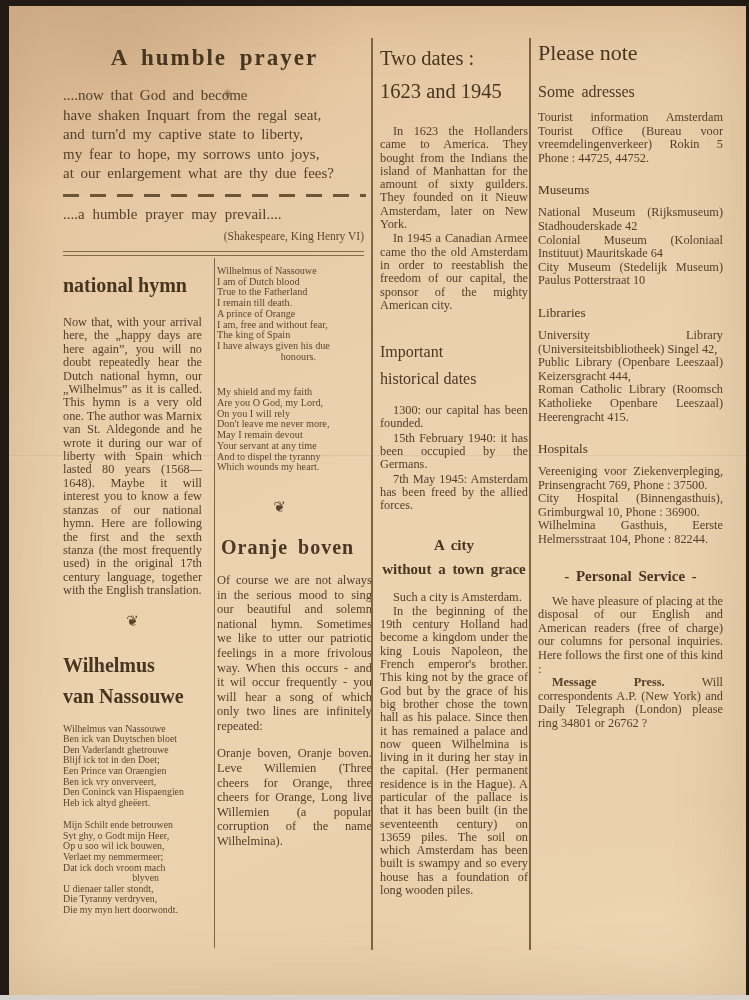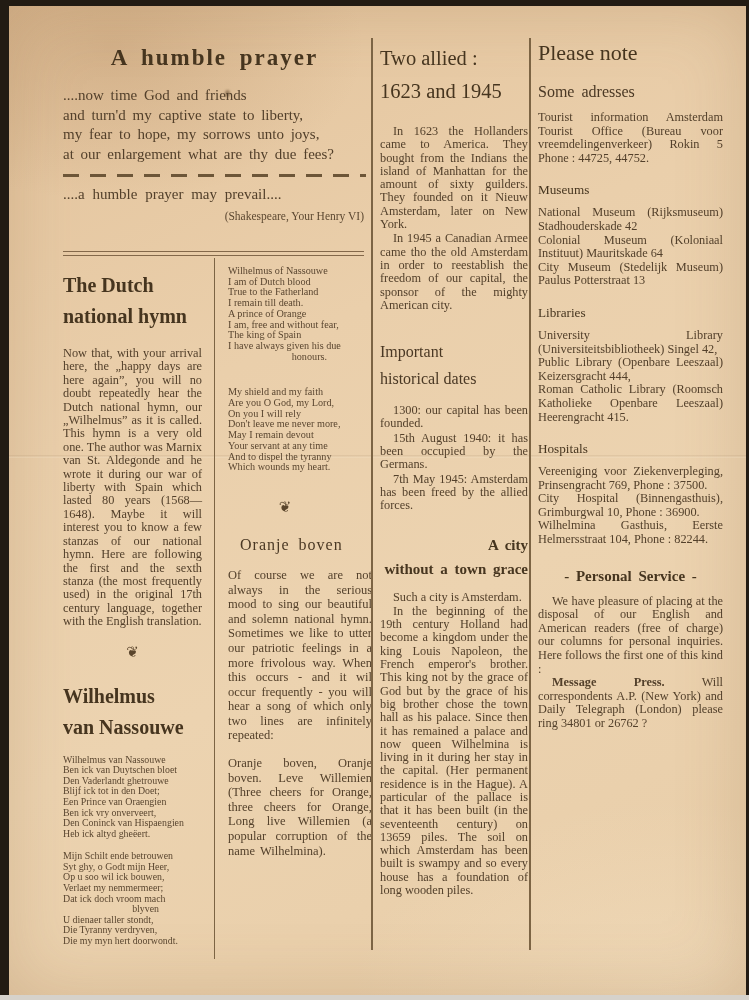--- a/index.html
+++ b/index.html
@@ -37,52 +37,52 @@
     background:repeating-linear-gradient(90deg,#6d5638 0 16px,transparent 16px 27px);}
   .closing{margin:4px 0 0 0;font-size:15px;word-spacing:4px;}
   .attribution{margin:7px 2px 0 0;font-size:11.5px;text-align:right;color:#5c4831;}
 
   .double-rule{position:absolute;left:54px;top:245px;width:301px;height:3px;
     border-top:1.2px solid #83684a;border-bottom:1.2px solid #83684a;}
 
   
   .left-split{position:absolute;left:54px;top:252px;width:309px;display:flex;min-height:690px;}
   .subcol-a{width:151px;padding:12px 12px 0 0;box-sizing:border-box;}
-  .subcol-b{flex:1;border-left:1.5px solid #7c6444;padding:8px 0 0 13px;}
+  .subcol-b{flex:1;border-left:1.5px solid #7c6444;padding:8px 0 0 2px;}
 
   .head-lg{margin:0;font-size:20px;line-height:31px;font-weight:700;color:#46351f;}
   .head-lg span{display:block;}
   .body{font-size:12.3px;line-height:13.5px;margin:0;}
   .just{text-align:justify;overflow-wrap:break-word;}
   .ind{text-indent:13px;}
   .subcol-a .body{margin-top:15px;line-height:13.4px;}
 
   .ornament{text-align:center;font-size:15px;color:#5a452c;margin:14px 0 10px 0;}
   .subcol-b .ornament{margin:22px 30px 20px 0;}
 
   .wilhelmus-head{margin:20px 0 12px 0;}
   .verse{font-size:9.9px;line-height:10.6px;white-space:pre-wrap;color:#5a4630;margin:0 0 12px 0;}
   .subcol-b .verse{font-size:10.2px;line-height:10.7px;margin-bottom:25px;}
 
-  .oranje-head{margin:14px 0 14px 12px;font-size:16px;font-weight:400;letter-spacing:1px;
+  .oranje-head{margin:14px 0 14px 4px;font-size:20px;font-weight:700;letter-spacing:1px;
     word-spacing:4px;color:#4a3824;}
   .subcol-b .body{line-height:14.6px;font-size:12.5px;margin-bottom:13px;word-spacing:2px;}
 
   
   .col{position:absolute;top:36px;}
   .mid{left:371px;width:148px;}
   .big-head{margin:0;font-size:20.5px;line-height:33px;font-weight:400;color:#46351f;}
   .big-head span{display:block;}
   .mid .body{margin:0 0 1px 0;line-height:13.3px;}
   .mid .lead-gap{margin-top:17px;}
   .mid-head{margin:26px 0 12px 0;font-size:16px;line-height:27px;font-weight:400;color:#4a3824;}
   .mid-head span{display:block;}
   .center-head{margin:20px 0 10px 0;font-size:15px;line-height:24px;font-weight:700;
     text-align:center;color:#46351f;word-spacing:3px;}
-  .center-head span{display:block;text-align:right;}
+  .center-head span{display:block;}
 
   
   .right{left:529px;width:185px;top:34px;}
   .right .big-head{font-size:22px;line-height:26px;}
   .sub-head{margin:17px 0 10px 0;font-size:16px;font-weight:400;color:#4a3824;word-spacing:3px;}
   .right .body{line-height:13.6px;}
   .cat-head{margin:17px 0 8px 0;font-size:13.2px;font-weight:400;color:#46351f;}
   .ps-head{margin:21px 0 10px 0;font-size:15px;font-weight:700;text-align:center;
     color:#46351f;word-spacing:3px;}
   .right .ind{text-indent:14px;}
@@ -92,36 +92,36 @@
 </head>
 <body>
 
 <div class="page">
   <div class="crease"></div>
   <div class="ink-spot"></div>
 
   <section class="prayer">
     <h1 class="prayer-title">A humble prayer</h1>
     <div class="poem">
-      <p>....now time God and friends</p>
+      <p>....now that God and become</p>
+      <p>have shaken Inquart from the regal seat,</p>
       <p>and turn'd my captive state to liberty,</p>
       <p>my fear to hope, my sorrows unto joys,</p>
       <p>at our enlargement what are thy due fees?</p>
     </div>
     <div class="dash-rule"></div>
     <p class="closing">....a humble prayer may prevail....</p>
-    <p class="attribution">(Shakespeare, Your Henry VI)</p>
+    <p class="attribution">(Shakespeare, King Henry VI)</p>
   </section>
 
   <div class="double-rule"></div>
 
   <div class="left-split">
     <div class="subcol-a">
       <h2 class="head-lg">
-        <span>The Dutch</span>
         <span>national hymn</span>
       </h2>
       <p class="body just">Now that, with your arrival here, the „happy days are here again”, you will no doubt repeatedly hear the Dutch national hymn, our „Wilhelmus” as it is called. This hymn is a very old one. The author was Marnix van St. Aldegonde and he wrote it during our war of liberty with Spain which lasted 80 years (1568—1648). Maybe it will interest you to know a few stanzas of our national hymn. Here are following the first and the sexth stanza (the most frequently used) in the original 17th century language, together with the English translation.</p>
       <div class="ornament">❦</div>
       <h2 class="head-lg wilhelmus-head">
         <span>Wilhelmus</span>
         <span>van Nassouwe</span>
       </h2>
       <div class="verse">Wilhelmus van Nassouwe
 Ben ick van Duytschen bloet
@@ -164,51 +164,51 @@
       <p class="body just">Of course we are not always in the serious mood to sing our beautiful and solemn national hymn. Sometimes we like to utter our patriotic feelings in a more frivolous way. When this occurs - and it wil occur frequently - you will hear a song of which only two lines are infinitely repeated:</p>
       <p class="body just">Oranje boven, Oranje boven. Leve Willemien (Three cheers for Orange, three cheers for Orange, Long live Willemien (a popular corruption of the name Wilhelmina).</p>
     </div>
   </div>
 
   <div class="vrule v2"></div>
   <div class="vrule v3"></div>
 
   <section class="col mid">
     <h2 class="big-head">
-      <span>Two allied :</span>
+      <span>Two dates :</span>
       <span>1623 and 1945</span>
     </h2>
     <p class="body just ind lead-gap">In 1623 the Hollanders came to America. They bought from the Indians the island of Manhattan for the amount of sixty guilders. They founded on it Nieuw Amsterdam, later on New York.</p>
     <p class="body just ind">In 1945 a Canadian Armee came tho the old Amsterdam in order to reestablish the freedom of our capital, the sponsor of the mighty American city.</p>
 
     <h3 class="mid-head">
       <span>Important</span>
       <span>historical dates</span>
     </h3>
     <p class="body just ind mb">1300: our capital has been founded.</p>
-    <p class="body just ind mb">15th August 1940: it has been occupied by the Germans.</p>
+    <p class="body just ind mb">15th February 1940: it has been occupied by the Germans.</p>
     <p class="body just ind">7th May 1945: Amsterdam has been freed by the allied forces.</p>
 
     <h3 class="center-head">
       <span>A city</span>
       <span>without a town grace</span>
     </h3>
     <p class="body just ind">Such a city is Amsterdam.</p>
     <p class="body just ind">In the beginning of the 19th century Holland had become a kingdom under the king Louis Napoleon, the French emperor's brother. This king not by the grace of God but by the grace of his big brother chose the town hall as his palace. Since then it has remained a palace and now queen Wilhelmina is living in it during her stay in the capital. (Her permanent residence is in the Hague). A particular of the pallace is that it has been built (in the seventeenth century) on 13659 piles. The soil on which Amsterdam has been built is swampy and so every house has a foundation of long wooden piles.</p>
   </section>
 
   <section class="col right">
     <h2 class="big-head">Please note</h2>
     <h3 class="sub-head">Some adresses</h3>
     <p class="body just">Tourist information Amsterdam Tourist Office (Bureau voor vreemdelingenverkeer) Rokin 5 Phone : 44725, 44752.</p>
 
     <h4 class="cat-head">Museums</h4>
     <p class="body just">National Museum (Rijksmuseum) Stadhouderskade 42</p>
     <p class="body just">Colonial Museum (Koloniaal Instituut) Mauritskade 64</p>
-    <p class="body just">City Museum (Stedelijk Museum) Paulus Potterstraat 13</p>
+    <p class="body just">City Museum (Stedelijk Museum) Paulus Potterstraat 10</p>
 
     <h4 class="cat-head">Libraries</h4>
     <p class="body just">University Library (Universiteitsbibliotheek) Singel 42,</p>
     <p class="body just">Public Library (Openbare Leeszaal) Keizersgracht 444,</p>
     <p class="body just">Roman Catholic Library (Roomsch Katholieke Openbare Leeszaal) Heerengracht 415.</p>
 
     <h4 class="cat-head">Hospitals</h4>
     <p class="body just">Vereeniging voor Ziekenverpleging, Prinsengracht 769, Phone : 37500.</p>
     <p class="body just">City Hospital (Binnengasthuis), Grimburgwal 10, Phone : 36900.</p>
     <p class="body just">Wilhelmina Gasthuis, Eerste Helmersstraat 104, Phone : 82244.</p>

